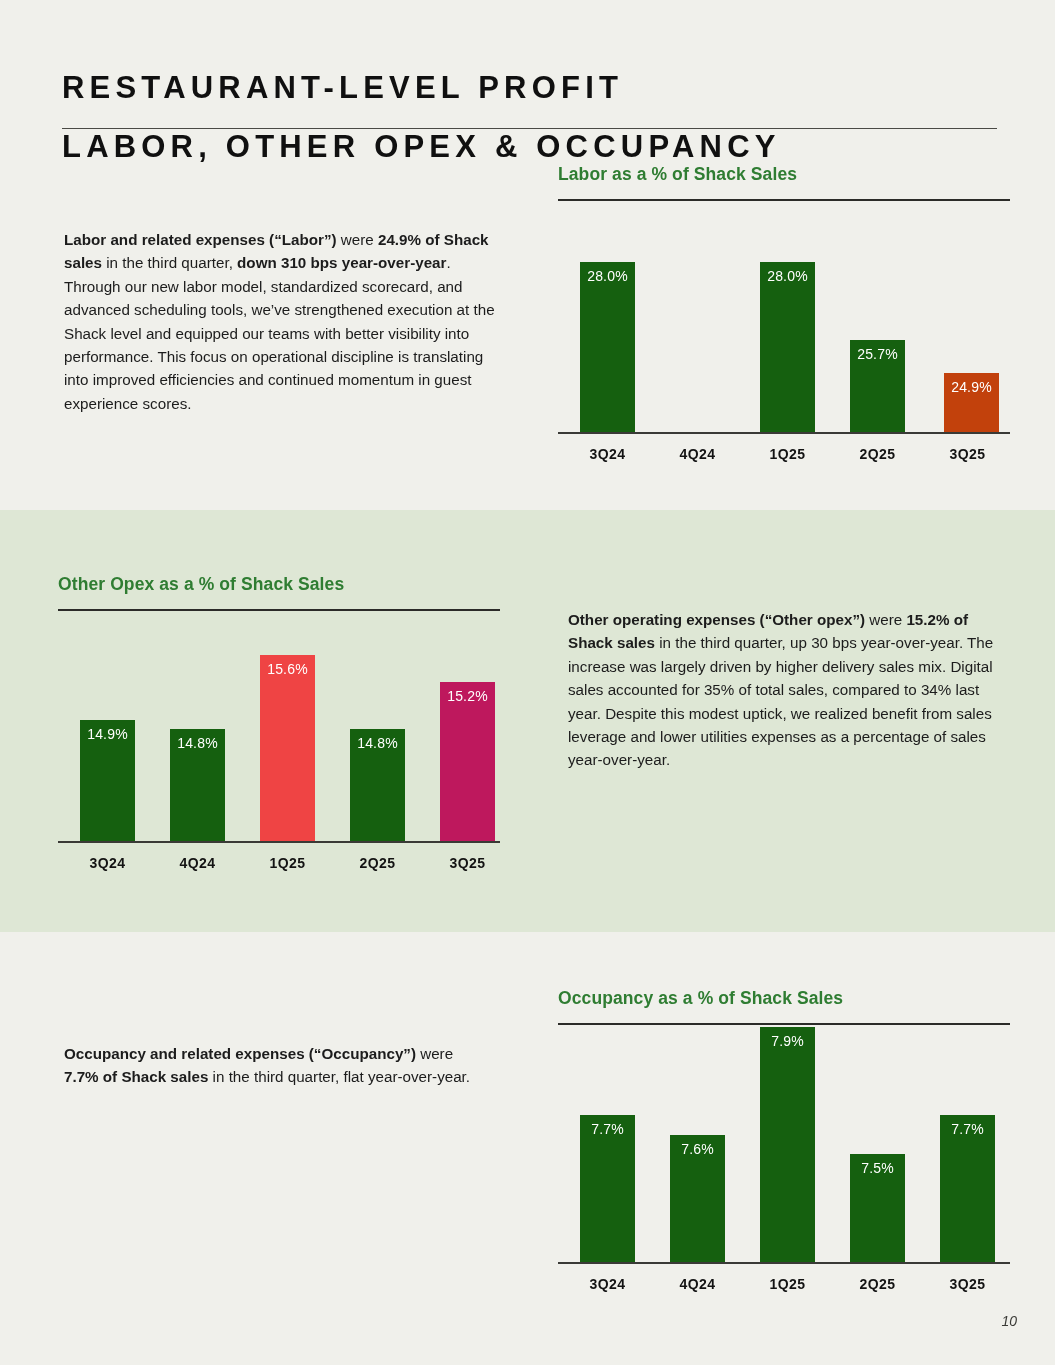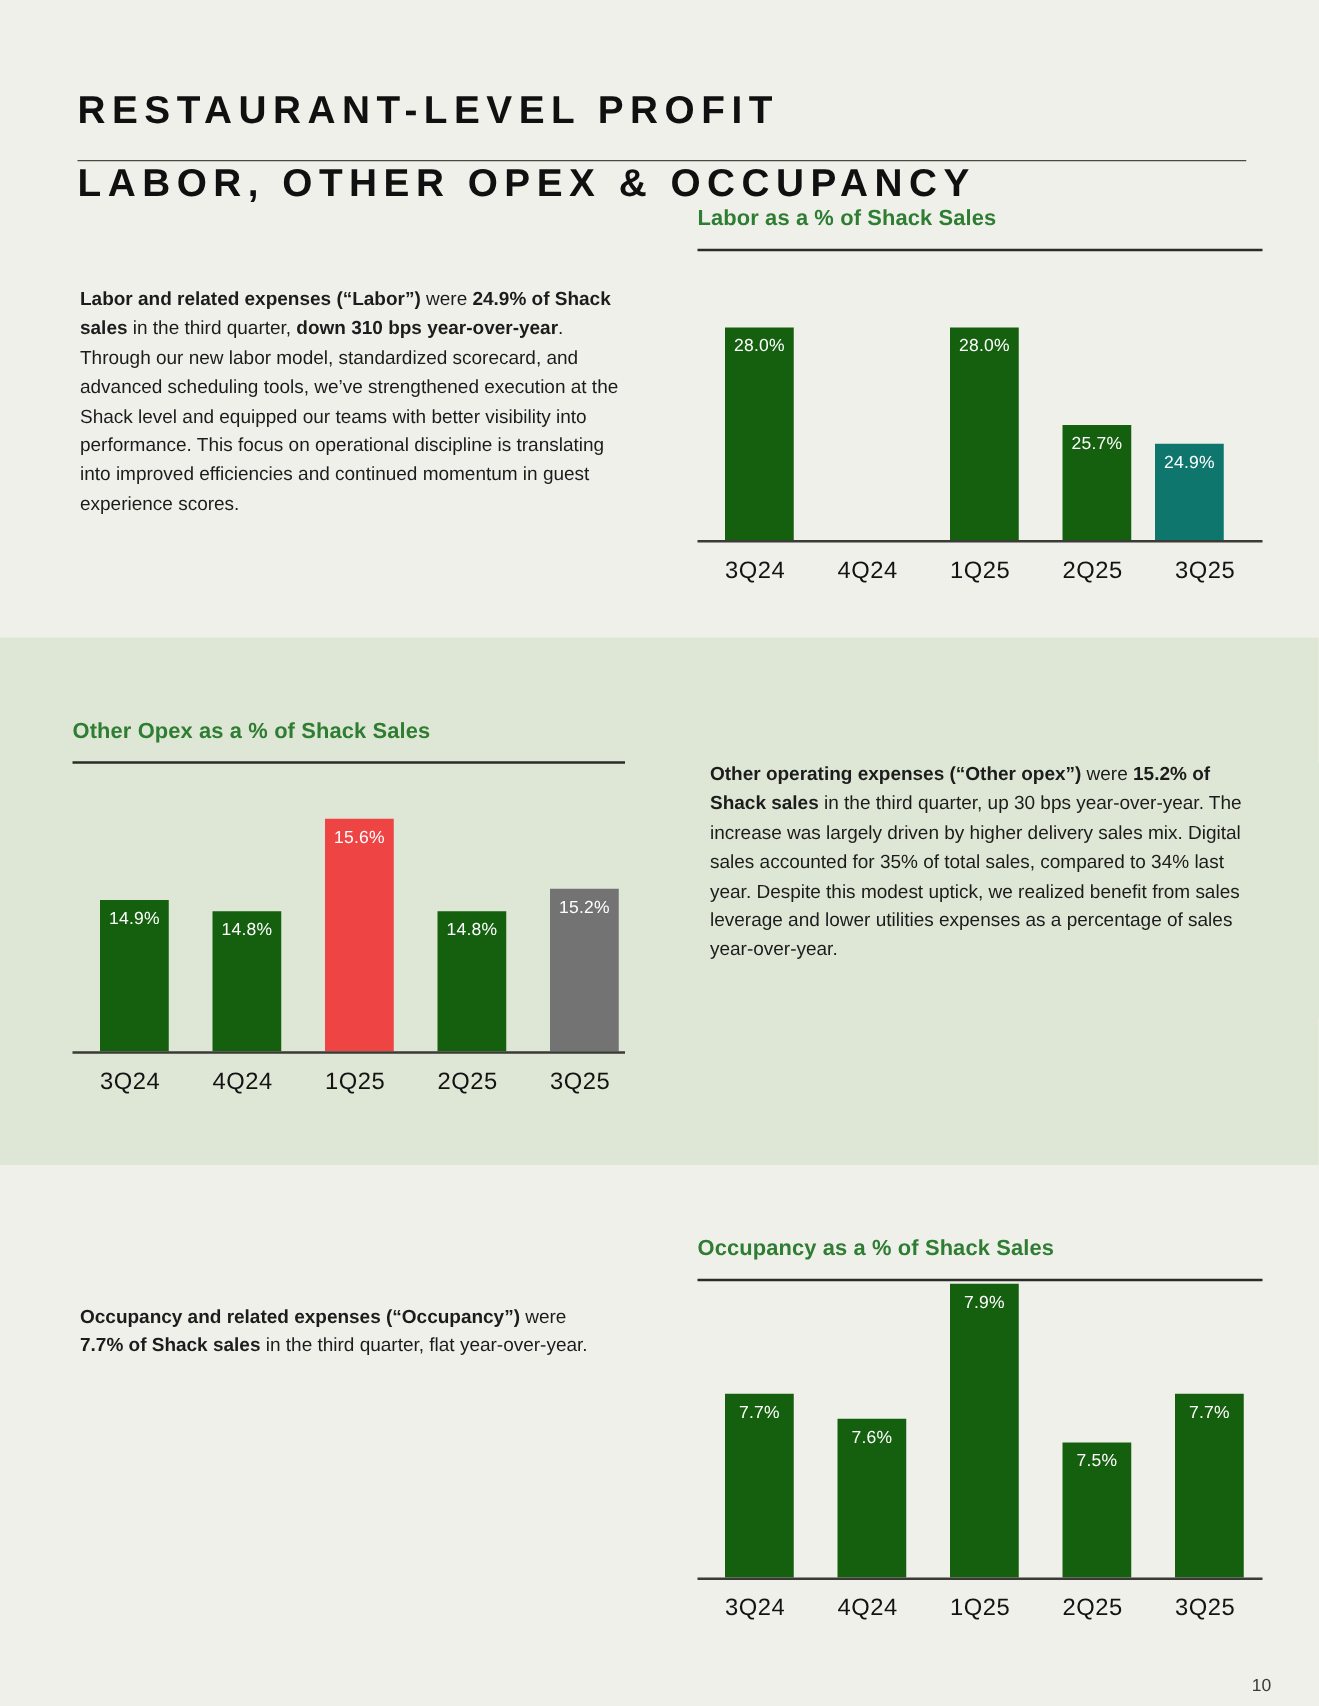--- a/index.html
+++ b/index.html
@@ -74,32 +74,34 @@
   }
   .axis-line {
     position: absolute;
     left: 0; right: 0;
     height: 2px;
     background: #3a3a36;
   }
   .tick {
     position: absolute;
     width: 55px;
-    font-size: 19px;
-    font-weight: 400;
+    text-align: center;
+    font-size: 14px;
+    font-weight: 700;
     color: #131313;
     letter-spacing: 0.4px;
   }
 
   
   .page-number {
     position: absolute;
-    right: 38px; bottom: 9px;
+    right: 38px; bottom: 36px;
     font-size: 14px;
     color: #3a3a36;
+    font-style: italic;
   }
 </style>
 </head>
 <body>
 
 <div class="page">
 
   <div class="band-green"></div>
 
   <div class="title-block">
@@ -116,21 +118,21 @@
     <div class="plot" style="height:194px; margin-top:37px;">
         <div class="bar" style="left: 22px; height: 170.175px; background: rgb(21, 96, 15);">
           <div class="bar-label">28.0%</div>
         </div>
         <div class="bar" style="left: 202px; height: 170.175px; background: rgb(21, 96, 15);">
           <div class="bar-label">28.0%</div>
         </div>
         <div class="bar" style="left: 292px; height: 91.8947px; background: rgb(21, 96, 15);">
           <div class="bar-label">25.7%</div>
         </div>
-        <div class="bar" style="left: 366px; height: 77px; background: #0f766e;">
+        <div class="bar" style="left: 386px; height: 59px; background: #c2410c;">
           <div class="bar-label">24.9%</div>
         </div>
         <div class="axis-line" style="bottom: -2px;"></div>
       </div>
     <div style="position:relative; height:34px;">
         <div class="tick" style="left: 22px; top: 14px;">3Q24</div>
         <div class="tick" style="left: 112px; top: 14px;">4Q24</div>
         <div class="tick" style="left: 202px; top: 14px;">1Q25</div>
         <div class="tick" style="left: 292px; top: 14px;">2Q25</div>
         <div class="tick" style="left: 382px; top: 14px;">3Q25</div>
@@ -146,21 +148,21 @@
         </div>
         <div class="bar" style="left: 112px; height: 111.628px; background: rgb(21, 96, 15);">
           <div class="bar-label">14.8%</div>
         </div>
         <div class="bar" style="left: 202px; height: 186.047px; background: #ef4444;">
           <div class="bar-label">15.6%</div>
         </div>
         <div class="bar" style="left: 292px; height: 111.628px; background: rgb(21, 96, 15);">
           <div class="bar-label">14.8%</div>
         </div>
-        <div class="bar" style="left: 382px; height: 130px; background: #737373;">
+        <div class="bar" style="left: 382px; height: 159px; background: #be185d;">
           <div class="bar-label">15.2%</div>
         </div>
         <div class="axis-line" style="bottom: -2px;"></div>
       </div>
     <div style="position:relative; height:34px;">
         <div class="tick" style="left: 22px; top: 14px;">3Q24</div>
         <div class="tick" style="left: 112px; top: 14px;">4Q24</div>
         <div class="tick" style="left: 202px; top: 14px;">1Q25</div>
         <div class="tick" style="left: 292px; top: 14px;">2Q25</div>
         <div class="tick" style="left: 382px; top: 14px;">3Q25</div>

